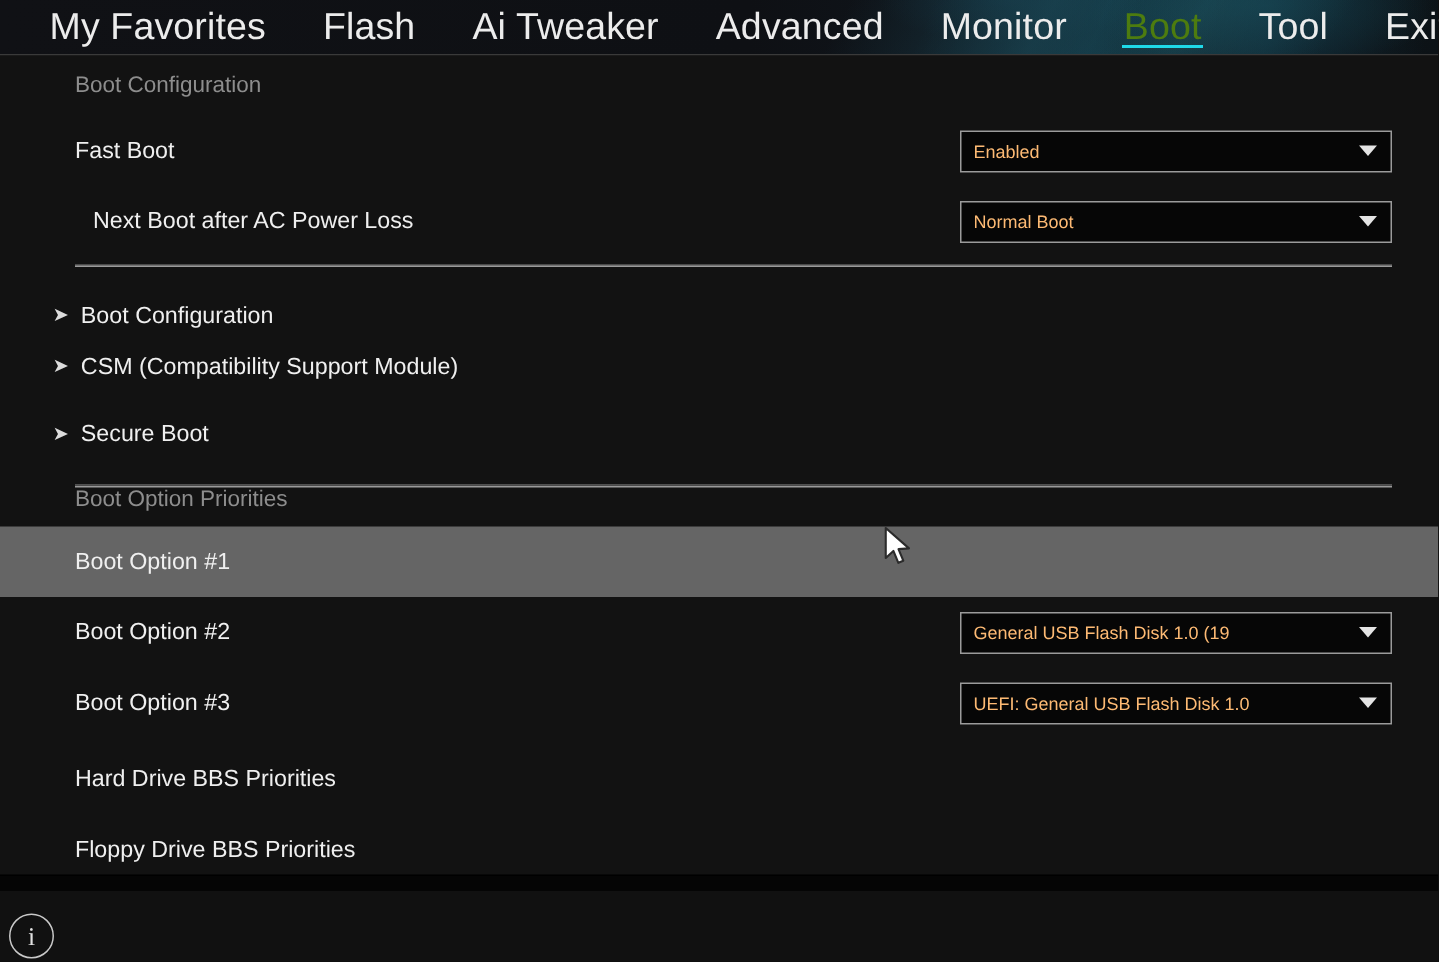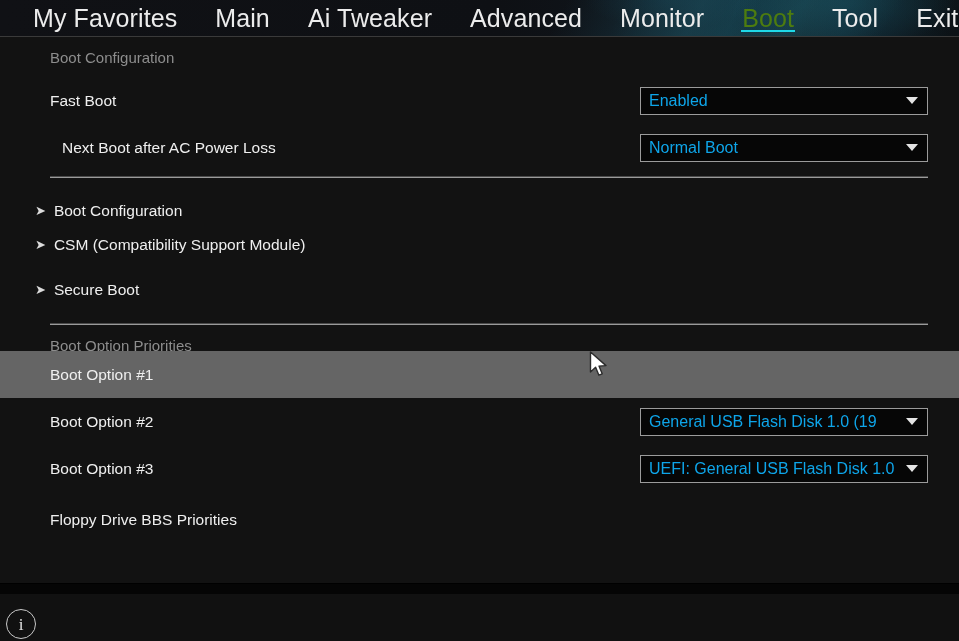--- a/index.html
+++ b/index.html
@@ -144,22 +144,22 @@
     display: flex;
     align-items: center;
     overflow: hidden;
     cursor: pointer;
   }
   .dd.sel { border: 2px solid #29c4d6; }
   .dd-val {
     flex: 1 1 auto;
     padding-left: 8px;
     padding-right: 2px;
-    font-size: 16px;
-    color: #0ea5e9;
+    font-size: 12px;
+    color: #fdba74;
     white-space: nowrap;
     overflow: hidden;
   }
   .dd-caret {
     flex: 0 0 auto;
     width: 30px;
     display: flex;
     align-items: center;
     justify-content: center;
   }
@@ -224,21 +224,21 @@
 </style>
 </head>
 <body>
 
 <div id="screen">
 
   <div class="topnav">
     <div class="topnav-tex"></div>
     <div class="topnav-inner">
       <div class="tab">My Favorites</div>
-      <div class="tab">Main</div>
+      <div class="tab">Flash</div>
       <div class="tab">Ai Tweaker</div>
       <div class="tab">Advanced</div>
       <div class="tab">Monitor</div>
       <div class="tab active">Boot</div>
       <div class="tab">Tool</div>
       <div class="tab">Exit</div>
     </div>
   </div>
   <div class="topnav-rule"></div>
 
@@ -277,21 +277,21 @@
     <div class="row" style="height:45px; top:8px;">
       <div class="row-label sub"><span class="arrow">➤</span><span>CSM (Compatibility Support Module)</span></div>
     </div>
 
     <div class="row" style="height:45px; top:8px;">
       <div class="row-label sub"><span class="arrow">➤</span><span>Secure Boot</span></div>
     </div>
 
     <div class="sep" style="top:286px;"></div>
 
-    <div class="row" style="height:37px; top:22px;padding-left:24px;">
+    <div class="row" style="height:37px; top:10px;padding-left:24px;">
       <div class="row-label section">Boot Option Priorities</div>
     </div>
 
     <div class="row hl" style="top:10px;padding-left:24px;">
       <div class="row-label">Boot Option #1</div>
     </div>
 
     <div class="row" style="top:10px;">
       <div class="row-label">Boot Option #2</div>
       <div class="dd">
@@ -305,20 +305,23 @@
     <div class="row" style="top:10px;">
       <div class="row-label">Boot Option #3</div>
       <div class="dd">
         <span class="dd-val">UEFI: General USB Flash Disk 1.0</span>
         <span class="dd-caret">
             <i></i>
           </span>
       </div>
     </div>
 
+    <div class="row" style="top:14px;">
+      <div class="row-label">Hard Drive BBS Priorities</div>
+    </div>
 
     <div class="row" style="top:14px;">
       <div class="row-label">Floppy Drive BBS Priorities</div>
     </div>
 
   </div>
 
   <div class="footer">
     <div class="footer-band"></div>
     <div class="info-icon">i</div>

